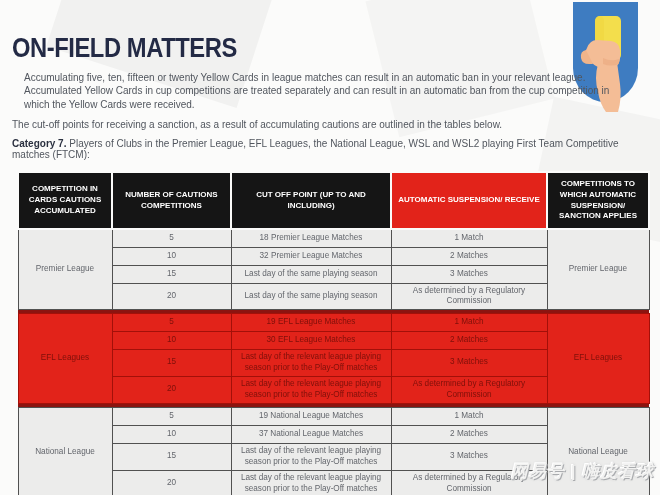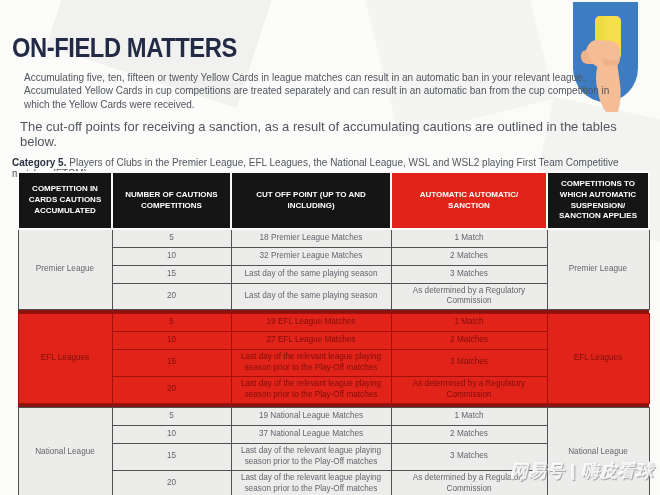--- a/index.html
+++ b/index.html
@@ -14,21 +14,21 @@
   .bg-shape.s3{left:540px;top:110px;width:140px;height:120px;transform:rotate(12deg);background:#f3f3f2;}
 
   .content{position:absolute;left:12px;top:0;width:631px;}
 
   h1.title{
     margin:33px 0 0;font-size:27px;font-weight:bold;color:#232a45;
     transform:scaleX(0.88);transform-origin:left center;letter-spacing:-0.5px;white-space:nowrap;
   }
   h2.question{margin:11px 0 0;font-size:11.5px;font-weight:bold;color:#e2231a;letter-spacing:0;}
   p.body-text{margin:7px 12px 0;font-size:10px;color:#51565e;line-height:1.33;width:602px;}
-  p.cutoff-text{margin:8px 8px 0;font-size:13px;color:#51565e;width:620px;}
+  p.cutoff-text{margin:8px 0 0;font-size:10px;color:#51565e;width:620px;}
   p.category-line{margin:8px 0 0;font-size:10px;color:#51565e;width:631px;}
   p.category-line b{color:#2b3140;}
 
   
   .badge{position:absolute;left:573px;top:2px;width:65px;height:112px;}
 
   
   table.cautions{
     position:absolute;left:17px;top:171px;width:631px;
     border-collapse:collapse;table-layout:fixed;
@@ -76,37 +76,37 @@
       <path d="M25,62 q-4,14 0,28 q2,12 8,20 l12,0 q4,-14 2,-28 l-3,-22 Z" fill="#f4bd96"></path>
       <path d="M30,56 q8,4 16,1 l0,5 q-8,3 -16,0 Z" fill="#eaa87e" opacity="0.6"></path>
     </g>
   </svg>
 </div>
 
 <div class="content">
   <h1 class="title">ON-FIELD MATTERS</h1>
   <p class="body-text">Accumulating five, ten, fifteen or twenty Yellow Cards in league matches can result in an automatic ban in your relevant league. Accumulated Yellow Cards in cup competitions are treated separately and can result in an automatic ban from the cup competition in which the Yellow Cards were received.</p>
   <p class="cutoff-text">The cut-off points for receiving a sanction, as a result of accumulating cautions are outlined in the tables below.</p>
-  <p class="category-line"><b>Category 5.</b><span> Players of Clubs in the Premier League, EFL Leagues, the National League, WSL and WSL2 playing First Team Competitive matches (FTCM):</span></p>
+  <p class="category-line"><b>Category 7.</b><span> Players of Clubs in the Premier League, EFL Leagues, the National League, WSL and WSL2 playing First Team Competitive matches (FTCM):</span></p>
 </div>
 
 <table class="cautions">
   <colgroup>
     <col style="width:94px">
       <col style="width:119px">
       <col style="width:160px">
       <col style="width:156px">
       <col style="width:102px">
   </colgroup>
   <thead>
     <tr>
       <th>COMPETITION IN CARDS CAUTIONS ACCUMULATED</th>
       <th>NUMBER OF CAUTIONS COMPETITIONS</th>
       <th>CUT OFF POINT (UP TO AND INCLUDING)</th>
-      <th class="red-col">AUTOMATIC AUTOMATIC/ SANCTION</th>
+      <th class="red-col">AUTOMATIC SUSPENSION/ RECEIVE</th>
       <th>COMPETITIONS TO WHICH AUTOMATIC SUSPENSION/ SANCTION APPLIES</th>
     </tr>
   </thead>
   <tbody id="table-body">
       <tr class="g-light">
         <td rowspan="4">Premier League</td>
         <td>5</td>
         <td>18 Premier League Matches</td>
         <td>1 Match</td>
         <td rowspan="4">Premier League</td>
@@ -131,21 +131,21 @@
       </tr>
       <tr class="g-red">
         <td rowspan="4">EFL Leagues</td>
         <td>5</td>
         <td>19 EFL League Matches</td>
         <td>1 Match</td>
         <td rowspan="4">EFL Leagues</td>
       </tr>
       <tr class="g-red">
         <td>10</td>
-        <td>27 EFL League Matches</td>
+        <td>30 EFL League Matches</td>
         <td>2 Matches</td>
       </tr>
       <tr class="g-red double">
         <td>15</td>
         <td>Last day of the relevant league playing season prior to the Play-Off matches</td>
         <td>3 Matches</td>
       </tr>
       <tr class="g-red double">
         <td>20</td>
         <td>Last day of the relevant league playing season prior to the Play-Off matches</td>

